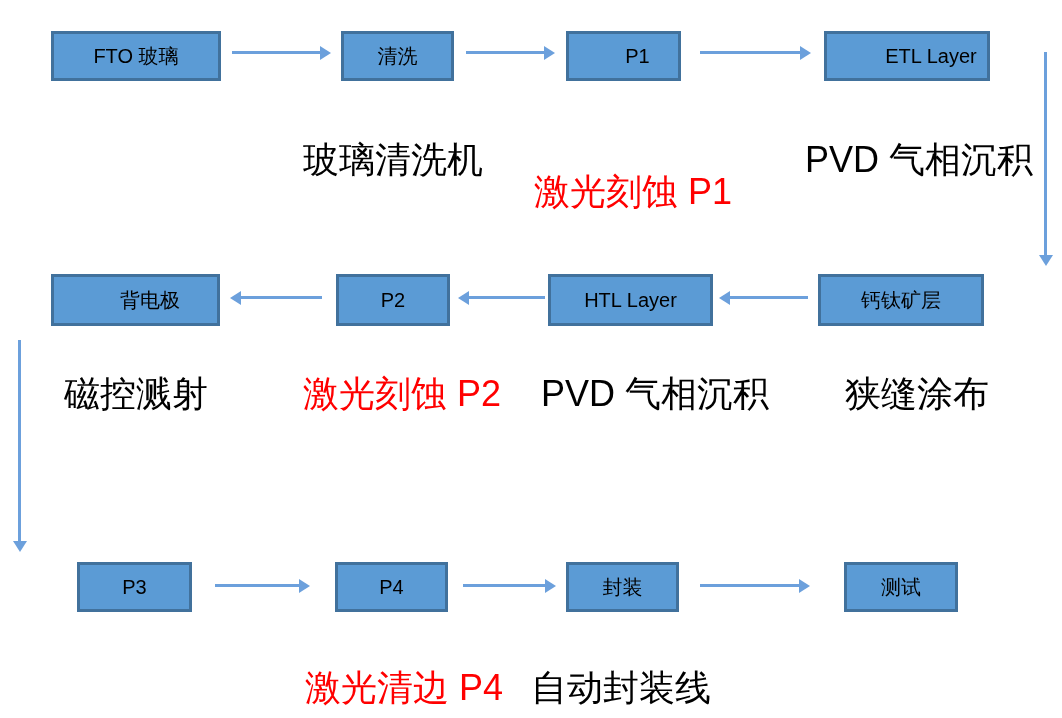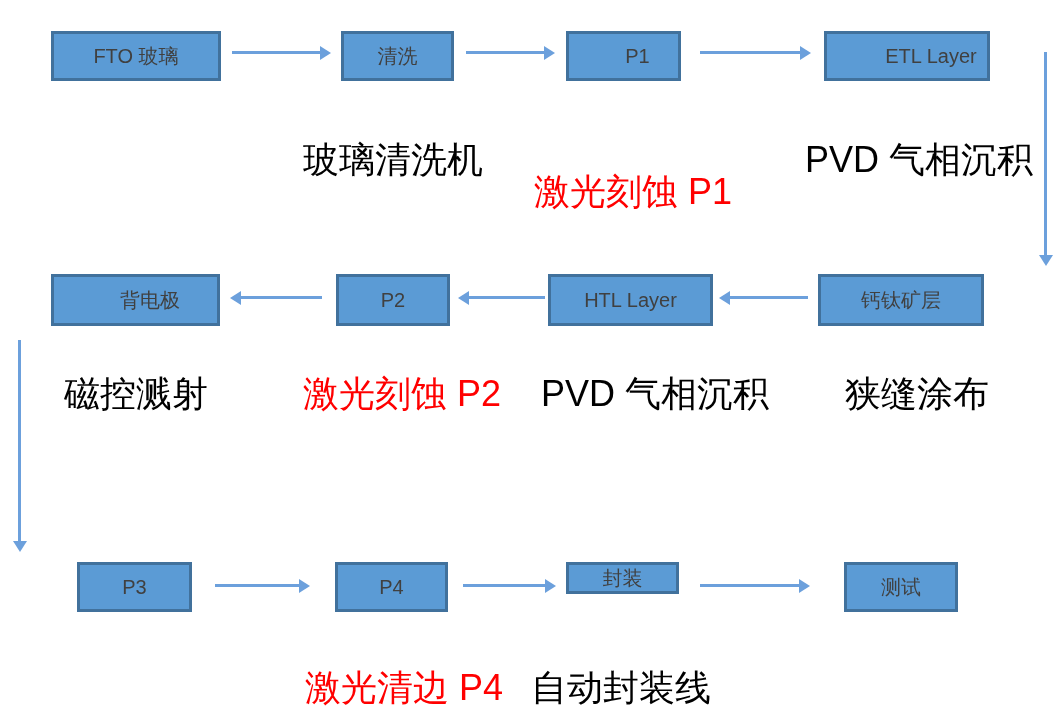--- a/index.html
+++ b/index.html
@@ -9,21 +9,21 @@
     width: 1062px;
     height: 718px;
     background: #ffffff;
     overflow: hidden;
   }
   .node {
     position: absolute;
     box-sizing: border-box;
     background: #5b9bd5;
     border: 3px solid #41719c;
-    color: #404040;
+    color: #000000;
     font-size: 20px;
     font-family: "Liberation Sans", serif;
     display: flex;
     align-items: center;
     justify-content: center;
     white-space: nowrap;
   }
   .flow-label {
     position: absolute;
     font-size: 36px;
@@ -81,21 +81,21 @@
   <div class="node" style="left:566px; top:31px;  width:115px; height:50px;padding-left:28px;">P1</div>
   <div class="node" style="left:824px; top:31px;  width:166px; height:50px;padding-left:48px;">ETL Layer</div>
 
   <div class="node" style="left:51px;  top:274px; width:169px; height:52px;padding-left:29px;">背电极</div>
   <div class="node" style="left:336px; top:274px; width:114px; height:52px;">P2</div>
   <div class="node" style="left:548px; top:274px; width:165px; height:52px;">HTL Layer</div>
   <div class="node" style="left:818px; top:274px; width:166px; height:52px;">钙钛矿层</div>
 
   <div class="node" style="left:77px;  top:562px; width:115px; height:50px;">P3</div>
   <div class="node" style="left:335px; top:562px; width:113px; height:50px;">P4</div>
-  <div class="node" style="left:566px; top:562px; width:113px; height:32px;">封装</div>
+  <div class="node" style="left:566px; top:562px; width:113px; height:50px;">封装</div>
   <div class="node" style="left:844px; top:562px; width:114px; height:50px;">测试</div>
 
   <div class="arrow-h right" style="left:232px; top:51px; width:88px;"></div>
   <div class="arrow-h right" style="left:466px; top:51px; width:78px;"></div>
   <div class="arrow-h right" style="left:700px; top:51px; width:100px;"></div>
 
   <div class="arrow-v" style="left:1044px; top:52px; height:203px;"></div>
 
   <div class="arrow-h left" style="left:730px; top:296px; width:78px;"></div>
   <div class="arrow-h left" style="left:469px; top:296px; width:76px;"></div>

